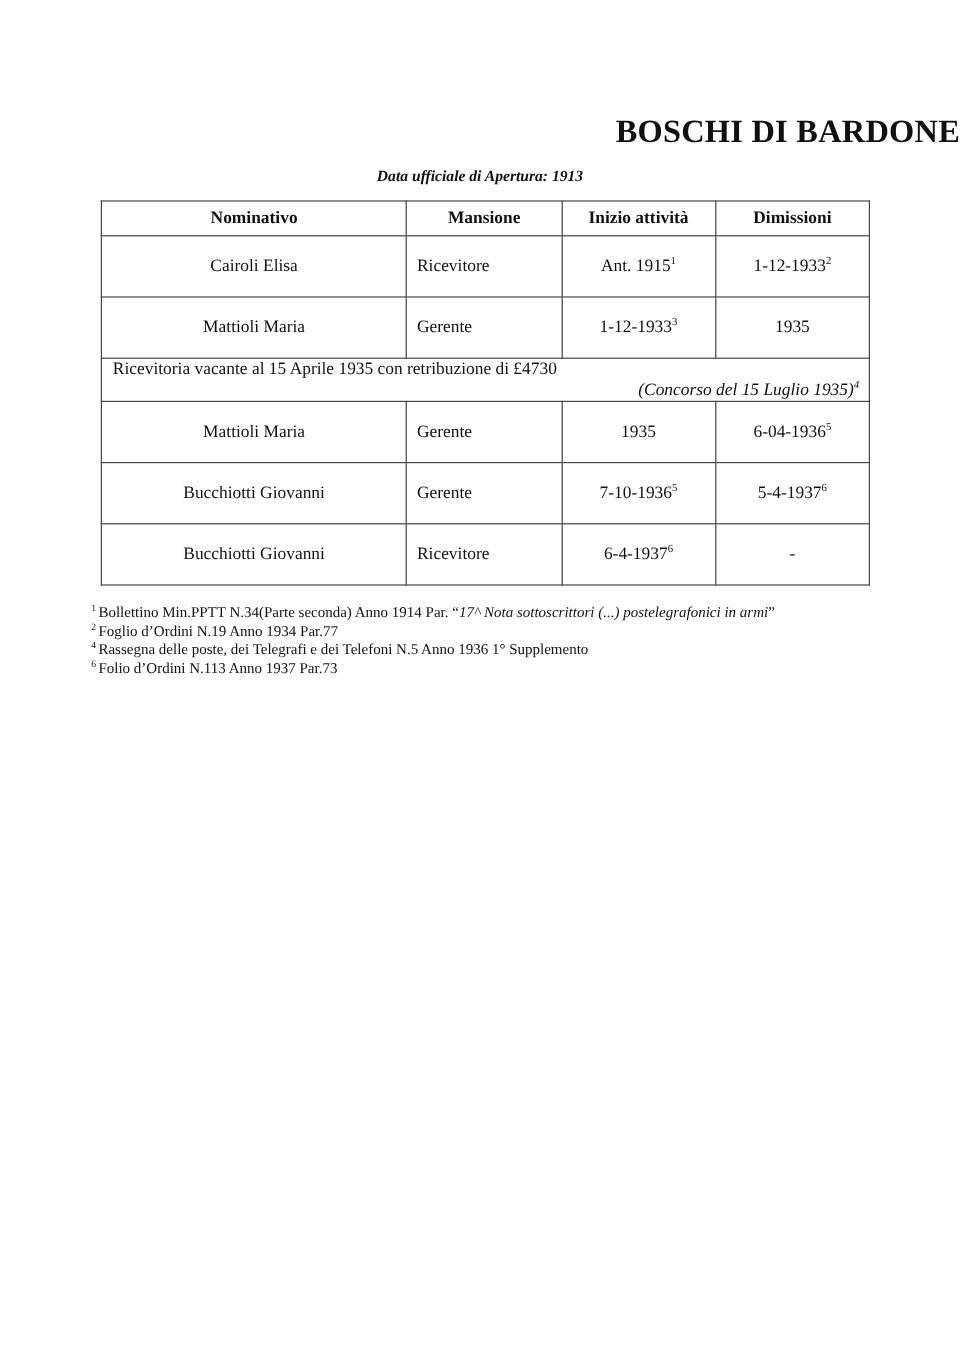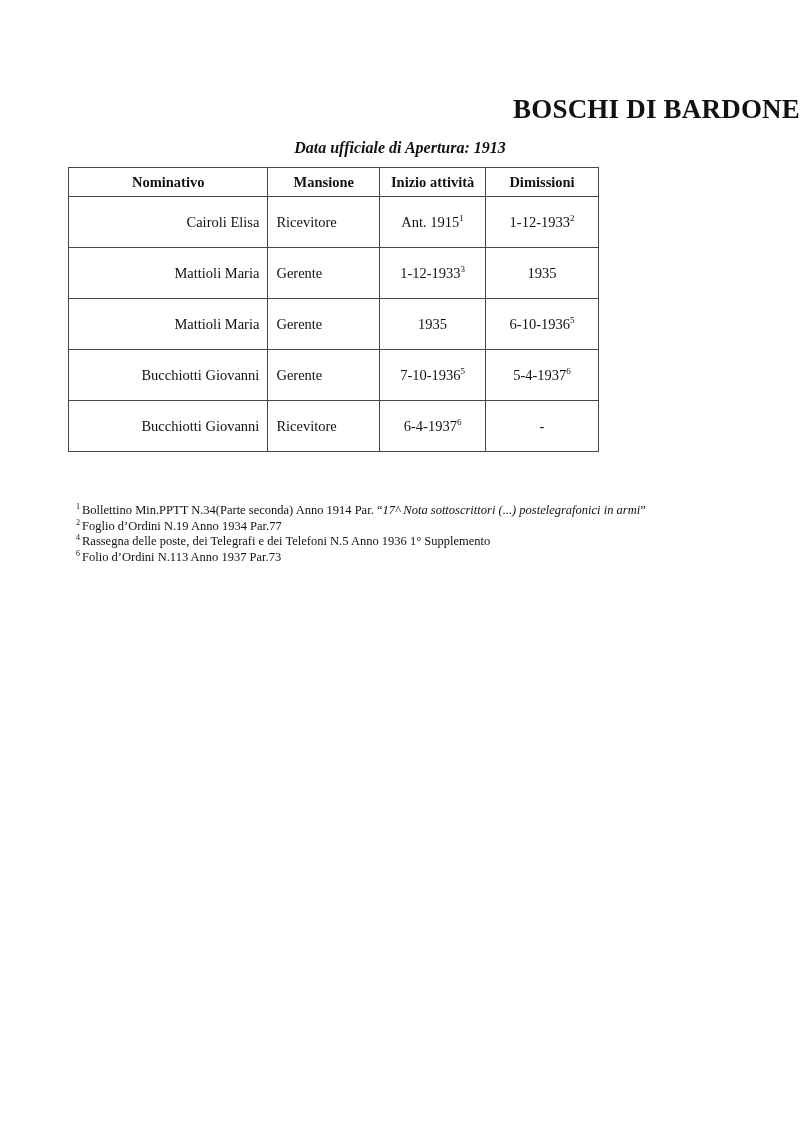--- a/index.html
+++ b/index.html
@@ -6,32 +6,32 @@
   body {
     width: 800px; height: 1132px; position: relative; overflow: hidden;
     font-family: "Liberation Serif", "DejaVu Serif", serif; color: #111;
   }
   .title {
     position: absolute; left: 0; width: 800px; top: 94px;
     text-align: right; font-weight: bold; font-size: 27px; letter-spacing: 0.2px;
   }
   .subtitle {
     position: absolute; left: 0; width: 800px; top: 139px;
-    text-align: center; font-weight: bold; font-style: italic; font-size: 16px;
+    text-align: center; font-weight: bold; font-style: italic; font-size: 13px;
   }
   table.registry {
-    position: absolute; left: 68px; top: 167px; width: 531px;
+    position: absolute; left: 84px; top: 167px; width: 641px;
     border-collapse: collapse; font-size: 14.5px;
   }
   table.registry td, table.registry th {
     border: 1.5px solid #444; padding: 0 8px; vertical-align: middle;
   }
   table.registry th { height: 28px; font-weight: bold; text-align: center; font-size: 14.5px; }
   table.registry td { height: 50px; }
-  .c1 { width: 247px; text-align: right; }
+  .c1 { width: 247px; text-align: center; }
   .c2 { width: 115px; text-align: left; }
   .c3 { width: 115px; text-align: center; }
   .c4 { width: 114px; text-align: center; }
   td.notice { height: 33px !important; padding: 0 8px; position: relative; vertical-align: top; }
   .notice-main { display: block; margin-top: 1px; margin-left: 1px; }
   .notice-sub { display: block; text-align: right; font-style: italic; margin-top: 0px; }
   sup { font-size: 9px; vertical-align: 6px; line-height: 0; }
   .footnotes {
     position: absolute; left: 76px; top: 503px; font-size: 12.5px; line-height: 15.5px;
   }
@@ -61,26 +61,32 @@
     <td class="c4"><span>1-12-1933</span><sup>2</sup></td>
   </tr>
 
   <tr>
     <td class="c1">Mattioli Maria</td>
     <td class="c2">Gerente</td>
     <td class="c3"><span>1-12-1933</span><sup>3</sup></td>
     <td class="c4"><span>1935</span><sup></sup></td>
   </tr>
 
+  <tr>
+    <td class="notice" colspan="4">
+      <span class="notice-main">Ricevitoria vacante al 15 Aprile 1935 con retribuzione di £4730</span>
+      <span class="notice-sub"><span>(Concorso del 15 Luglio 1935)</span><sup>4</sup></span>
+    </td>
+  </tr>
 
   <tr>
     <td class="c1">Mattioli Maria</td>
     <td class="c2">Gerente</td>
     <td class="c3"><span>1935</span><sup></sup></td>
-    <td class="c4"><span>6-10-1936</span><sup>5</sup></td>
+    <td class="c4"><span>6-04-1936</span><sup>5</sup></td>
   </tr>
 
   <tr>
     <td class="c1">Bucchiotti Giovanni</td>
     <td class="c2">Gerente</td>
     <td class="c3"><span>7-10-1936</span><sup>5</sup></td>
     <td class="c4"><span>5-4-1937</span><sup>6</sup></td>
   </tr>
 
   <tr>

